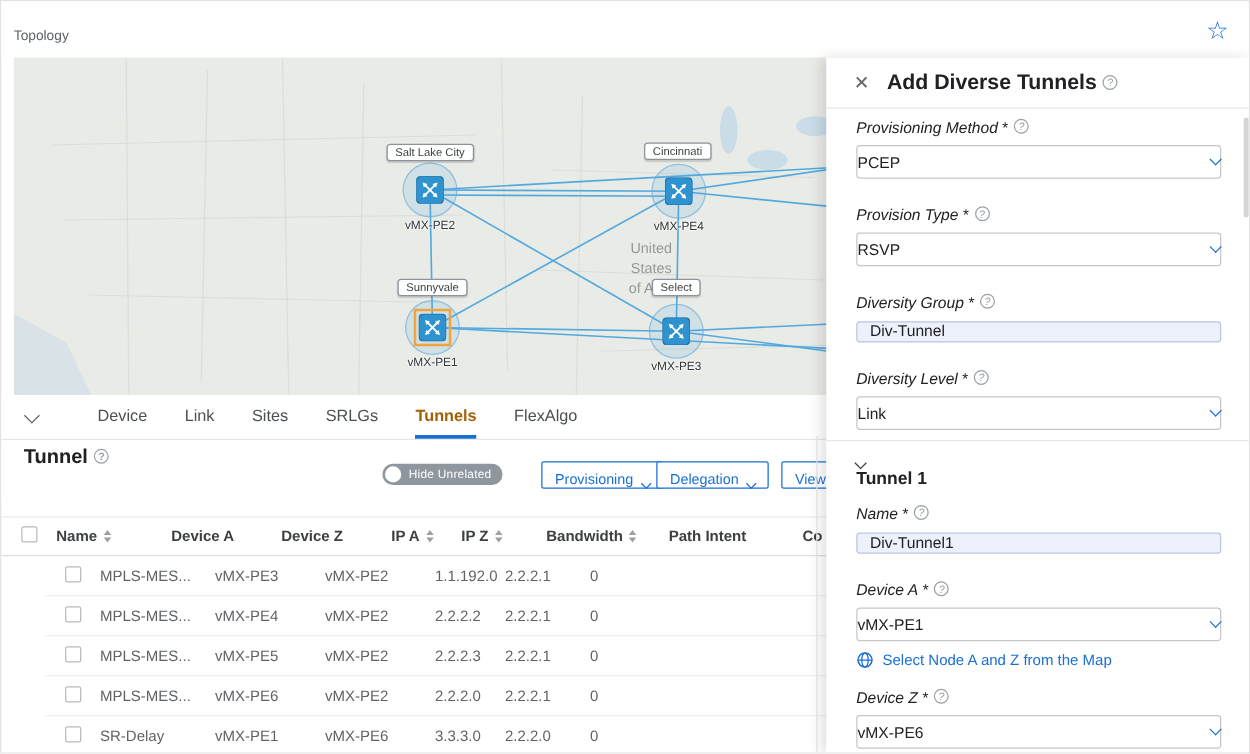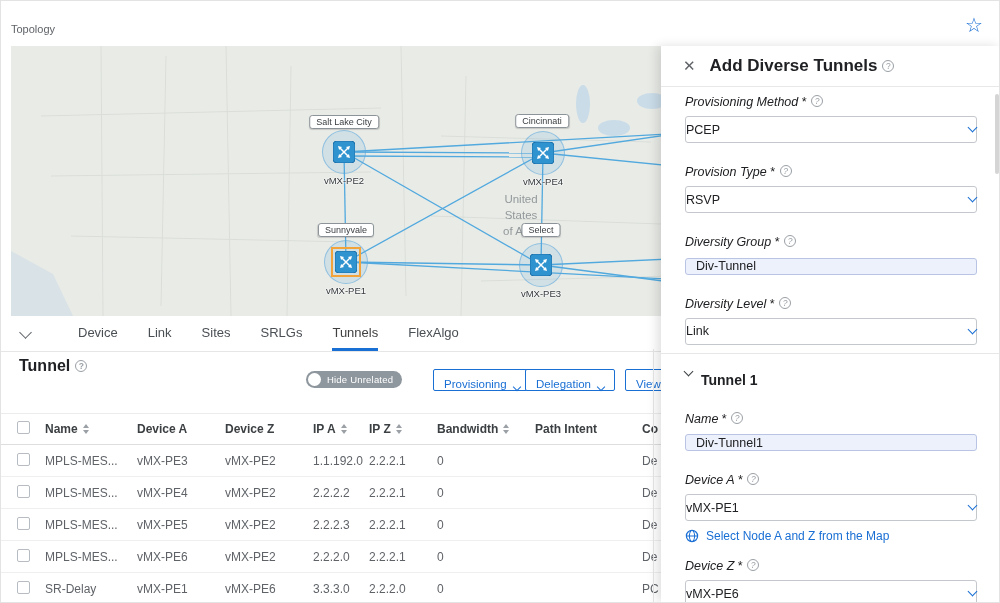--- a/index.html
+++ b/index.html
@@ -23,39 +23,39 @@
             text-shadow:0 0 2px #fff,0 0 2px #fff,0 0 2px #fff; }
   .pill { position:absolute; transform:translate(-50%,-50%); background:#fff; border:1px solid #8d9499; border-radius:3px;
           padding:1px 6px; font-size:9px; color:#3c4043; white-space:nowrap; box-shadow:0 1px 1px rgba(0,0,0,.15); z-index:3; }
   .region { position:absolute; left:465px; top:145px; width:90px; text-align:center; font-size:11.5px; color:#93999b; line-height:16px; }
   .region span { display:block; }
 
   
   .tabs { position:absolute; top:315px; left:0; right:0; height:36px; background:#fff; border-bottom:1px solid #e6e6e6; display:flex; align-items:stretch; }
   .tabchev { width:9px; height:9px; border-right:1.8px solid #5f6368; border-bottom:1.8px solid #5f6368; transform:rotate(45deg); margin:12px 10px 0 20px; cursor:pointer; }
   .tab { font-size:13px; color:#4a4f54; line-height:33px; margin-left:30px; border-bottom:3px solid transparent; cursor:pointer; white-space:nowrap; }
-  .tab.active { color:#404040; font-weight:normal; border-bottom-color:#1a6fd4; }
+  .tab.active { color:#a16207; font-weight:bold; border-bottom-color:#1a6fd4; }
 
   
   .secbar { position:absolute; top:356px; left:0; right:0; height:44px; background:#fff; }
   .sectitle { position:absolute; left:18px; top:0; font-size:16px; font-weight:bold; color:#202124; }
   .info { display:inline-block; width:12px; height:12px; border:1px solid #9aa0a6; border-radius:50%; color:#9aa0a6;
           font-size:8.5px; line-height:11px; text-align:center; vertical-align:2px; margin-left:5px; }
   .toggle { position:absolute; left:305px; top:14px; width:96px; height:17px; border-radius:9px; background:#8f979e; display:flex; align-items:center; cursor:pointer; }
   .knob { width:13px; height:13px; border-radius:50%; background:#fff; margin-left:2px; }
   .tlabel { color:#fff; font-size:9.5px; margin-left:6px; letter-spacing:.2px; }
   .obtn { position:absolute; top:12px; height:22px; background:#fff; border:1px solid #1a6fd4; border-radius:2px; color:#1a6fd4;
           font-size:11.5px; display:flex; align-items:flex-end; padding:0 10px; cursor:pointer; white-space:nowrap; }
   .bchev { width:6px; height:6px; border-right:1.4px solid #1a6fd4; border-bottom:1.4px solid #1a6fd4; transform:rotate(45deg); margin-left:7px; margin-top:-3px; }
 
   
   .tbl { position:absolute; left:0; top:412px; right:0; }
   .thr,.tr { display:grid; grid-template-columns:34px 92px 88px 88px 56px 68px 98px 107px 80px; align-items:center; height:32px; padding-left:10px; }
   .thr { border-top:1px solid #ececec; border-bottom:1px solid #dedede; font-size:12px; font-weight:bold; color:#3c4043; }
-  .tr { border-bottom:1px solid #efefef; font-size:12px; color:#5f6368; }
+  .tr { border-bottom:1px solid #efefef; font-size:12px; color:#5f6368;margin-left:35px; }
   .hcell { display:flex; align-items:center; gap:5px; white-space:nowrap; overflow:hidden; }
   .cell { white-space:nowrap; overflow:hidden; text-overflow:clip; padding-right:8px; }
   .sort i { display:block; width:0; height:0; border-left:3.5px solid transparent; border-right:3.5px solid transparent; }
   .sort .up { border-bottom:4px solid #9aa0a6; margin-bottom:2px; }
   .sort .dn { border-top:4px solid #9aa0a6; }
   .cb { appearance:none; -webkit-appearance:none; width:13px; height:13px; border:1px solid #b6bcc2; border-radius:2px; background:#fff; margin-left:6px; cursor:pointer; }
   .vline { position:absolute; left:652px; top:348px; bottom:0; width:1px; background:#e6e6e6; }
 
   
   .panel { position:absolute; left:660px; top:45px; width:340px; bottom:0; background:#fff; box-shadow:-4px 0 10px rgba(0,0,0,.12); overflow:hidden; }
@@ -65,21 +65,21 @@
   .pbody { padding:8px 24px 0; }
   .field { margin-bottom:22px; }
   .flabel { font-size:12.5px; color:#202124; margin-bottom:6px; line-height:15px;font-style:italic; }
   .req { margin-left:3px; color:#202124; }
   .select { height:27px; width:100%; border:1px solid #c4c7cc; border-radius:3px; background:#fff; display:flex; align-items:center;
             justify-content:space-between; padding:0 0; font-size:12.5px; color:#202124; cursor:pointer; }
   .schev { width:7px; height:7px; border-right:1.6px solid #1a6fd4; border-bottom:1.6px solid #1a6fd4; transform:rotate(45deg); margin-top:-4px; }
   .tinput { height:17px; width:100%; border:1px solid #b9c4e4; border-radius:3px; background:#edf1fb; font-size:12.5px; color:#202124;
             padding:0 10px; font-family:inherit; }
   .pdivider { border:none; border-top:1px solid #e7e7e7; margin:8px -24px 18px; }
-  .shead { display:flex; align-items:flex-start; margin-bottom:24px; cursor:pointer; }
+  .shead { display:flex; align-items:flex-start; margin-bottom:14px; cursor:pointer;flex-direction:column; }
   .shead-chev { width:7px; height:7px; border-right:1.8px solid #3c4043; border-bottom:1.8px solid #3c4043; transform:rotate(45deg); margin-right:9px; margin-top:-4px; }
   .shead-title { font-size:14px; font-weight:bold; color:#202124; }
   .maplink { display:flex; align-items:center; gap:7px; color:#1a6fd4; font-size:12px; margin-bottom:16px; cursor:pointer; }
   .pscroll { position:absolute; right:2px; top:48px; width:4px; height:80px; border-radius:2px; background:#d5d5d5; }
   .mb8 { margin-bottom:8px; }
 </style>
 </head>
 <body>
 
 <div class="screen">

